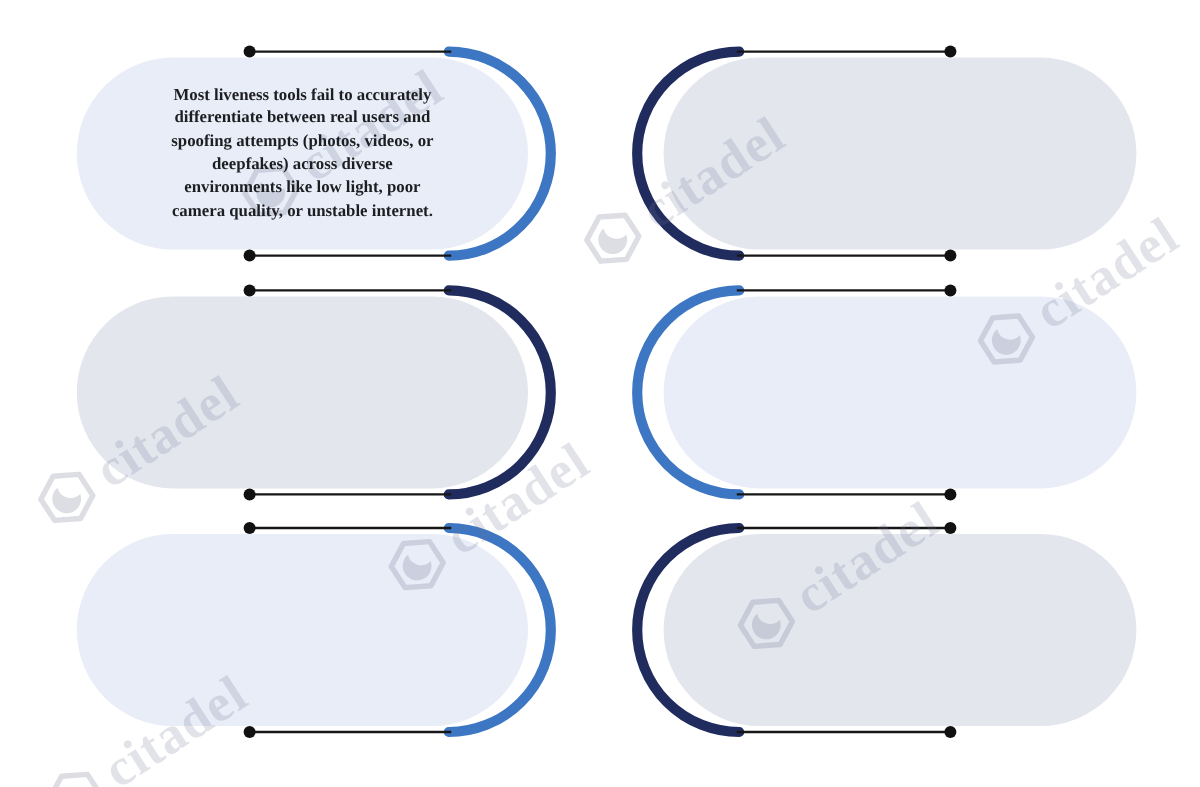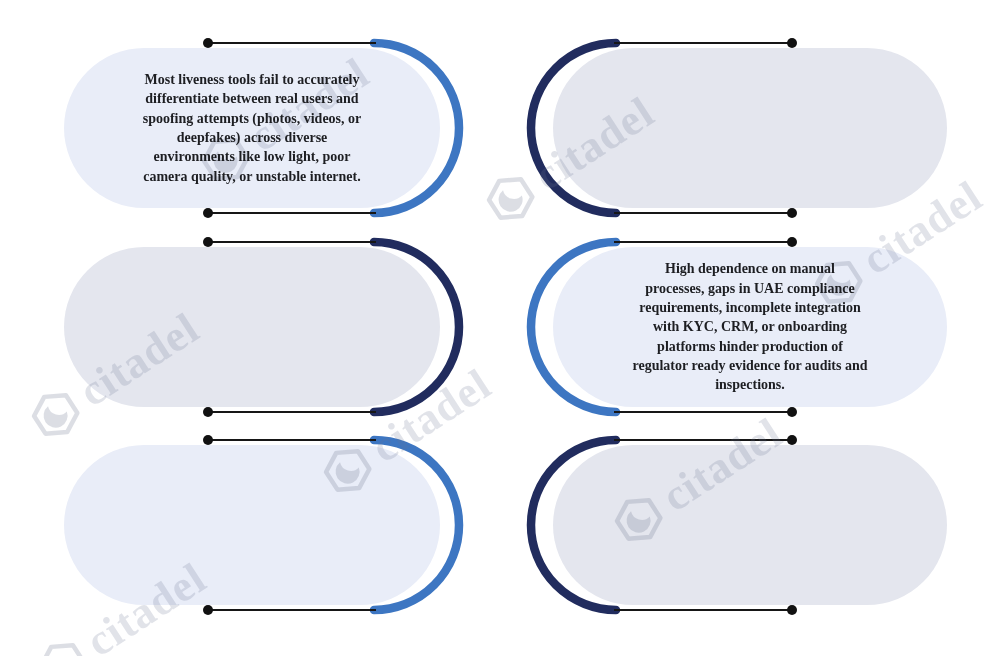--- a/index.html
+++ b/index.html
@@ -88,27 +88,20 @@
 
   <div class="card card-right" style="left:525px;top:236px;">
     <svg width="430" height="182" viewBox="0 0 430 182">
       <rect class="pill pill-blue" x="28" y="11" width="394" height="160" rx="80"></rect>
       <path class="arc arc-blue" d="M91 6 A85 85 0 0 0 91 176"></path>
       <line class="connector" x1="89" y1="6" x2="267" y2="6"></line>
       <line class="connector" x1="89" y1="176" x2="267" y2="176"></line>
       <circle class="dot" cx="267" cy="6" r="5"></circle>
       <circle class="dot" cx="267" cy="176" r="5"></circle>
     </svg>
-    <div class="card-text">High dependence on manual
-processes, gaps in UAE compliance
-requirements, incomplete integration
-with KYC, CRM, or onboarding
-platforms hinder production of
-regulator ready evidence for audits and
-inspections.</div>
   </div>
 
   <div class="card card-left" style="left:40px;top:434px;">
     <svg width="430" height="182" viewBox="0 0 430 182">
       <rect class="pill pill-blue" x="24" y="11" width="376" height="160" rx="80"></rect>
       <path class="arc arc-blue" d="M334 6 A85 85 0 0 1 334 176"></path>
       <line class="connector" x1="168" y1="6" x2="336" y2="6"></line>
       <line class="connector" x1="168" y1="176" x2="336" y2="176"></line>
       <circle class="dot" cx="168" cy="6" r="5"></circle>
       <circle class="dot" cx="168" cy="176" r="5"></circle>

